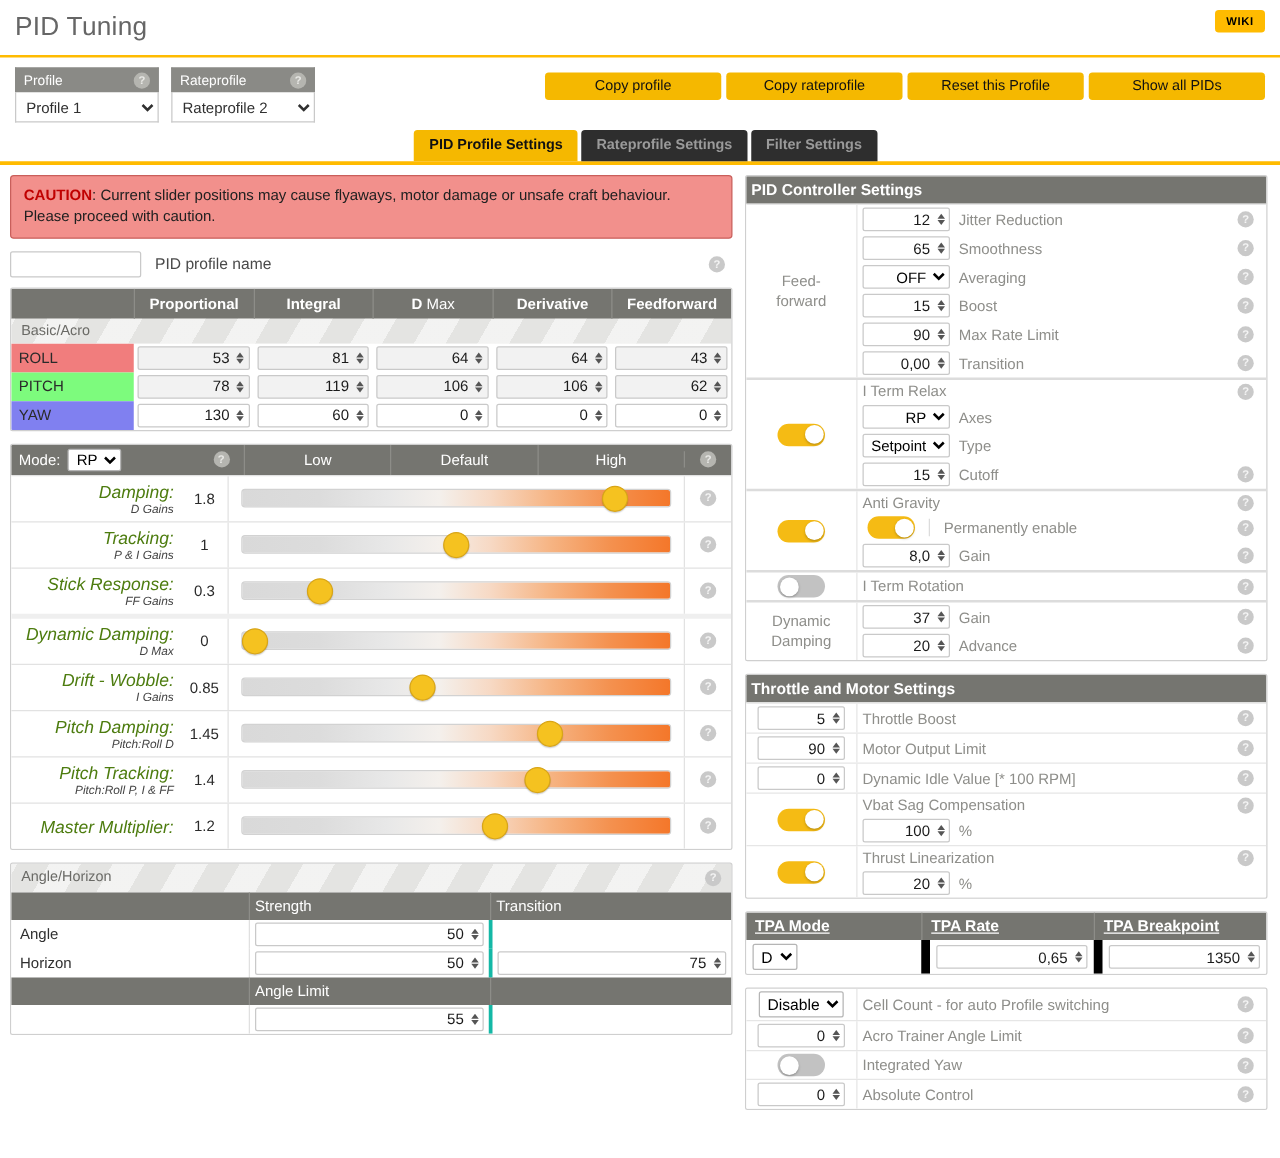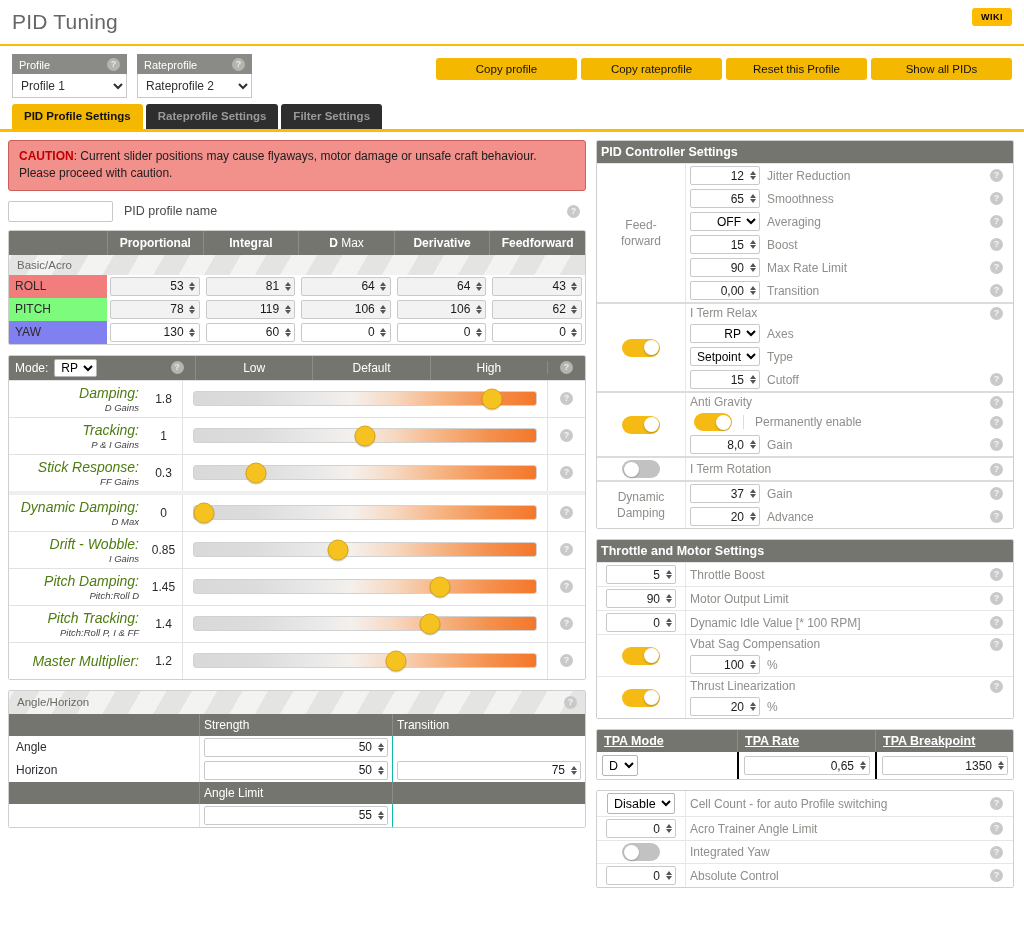--- a/index.html
+++ b/index.html
@@ -62,21 +62,21 @@
   .btn-row { margin-left:auto; display:flex; gap:4px; padding-top:4px; }
   .top-btn {
     background:#f5b800; border:none; border-radius:3px;
     color:#111; font-size:11.5px;
     width:141px; height:22px;
     cursor:pointer;
     font-family:"Liberation Sans", sans-serif;
   }
 
   
-  .tabbar { display:flex; padding-left:12px; height:25px; position:relative; }
+  .tabbar { display:flex; padding-left:12px; height:25px; position:relative;justify-content:center; }
   .tab {
     font-size:11.5px; font-weight:bold;
     padding:0 12px; height:25px; line-height:25px;
     cursor:pointer;
     border-radius:3px 3px 0 0;
     margin-right:3px;
   }
   .tab.active { background:#f5b800; color:#111; }
   .tab.inactive { background:#2e2e2e; color:#9a9a9a; }
   .tab-underline { height:3px; background:#ffbb00; }
@@ -240,21 +240,21 @@
     background:#e4e4e2; color:#6a6a66; font-size:11.5px;
     padding:5px 8px; display:flex; justify-content:space-between; align-items:center;
     background-image:repeating-linear-gradient(-60deg,
         rgba(255,255,255,0) 0px, rgba(255,255,255,0) 22px,
         rgba(255,255,255,.55) 22px, rgba(255,255,255,.55) 44px);
   }
   .ah-row { display:flex; background:#fff; }
   .ah-row.head { background:#757570; }
   .ah-c1 { flex:0 0 190px; padding:4px 0 4px 7px; font-size:12px; display:flex; align-items:center; }
   .ah-c2 { flex:1 1 0; padding:2px 4px; border-left:1px solid #e0e0e0; }
-  .ah-c3 { flex:1 1 0; padding:2px 4px; border-left:1px solid #14b8a6; }
+  .ah-c3 { flex:1 1 0; padding:2px 4px; border-left:3px solid #14b8a6; }
   .ah-row.head .ah-c1,
   .ah-row.head .ah-c2,
   .ah-row.head .ah-c3 {
     color:#fff; font-size:12px; padding-top:4px; padding-bottom:4px;
     border-left:1px solid #8d8d88; align-items:center; display:flex;
   }
   .ah-row.head .ah-c1 { border-left:none; }
 
   
   .panel { border:1px solid #cfcfcf; border-radius:2px; margin-bottom:10px; overflow:hidden; }
@@ -309,21 +309,21 @@
   
   .tpa-box { border:1px solid #cfcfcf; border-radius:2px; margin-bottom:10px; overflow:hidden; }
   .tpa-head { display:flex; background:#757570; }
   .tpa-head div {
     color:#fff; font-size:12.5px; font-weight:bold; padding:4px 7px;
     border-left:1px solid #8d8d88;
     text-decoration:underline;
   }
   .tpa-head div:first-child { border-left:none; }
   .tpa-body { display:flex; background:#fff; }
-  .tpa-body .cellw { padding:3px 5px; border-left:2px solid #000000; display:flex; align-items:center; }
+  .tpa-body .cellw { padding:3px 5px; border-left:7px solid #000000; display:flex; align-items:center; }
   .tpa-body .cellw:first-child { border-left:none; }
   .t-c1 { flex:0 0 140px; }
   .t-c2 { flex:1 1 0; }
   .t-c3 { flex:1 1 0; }
   .spin.full { width:100%; }
 </style>
 </head>
 <body>
 
 <div class="page-header">

